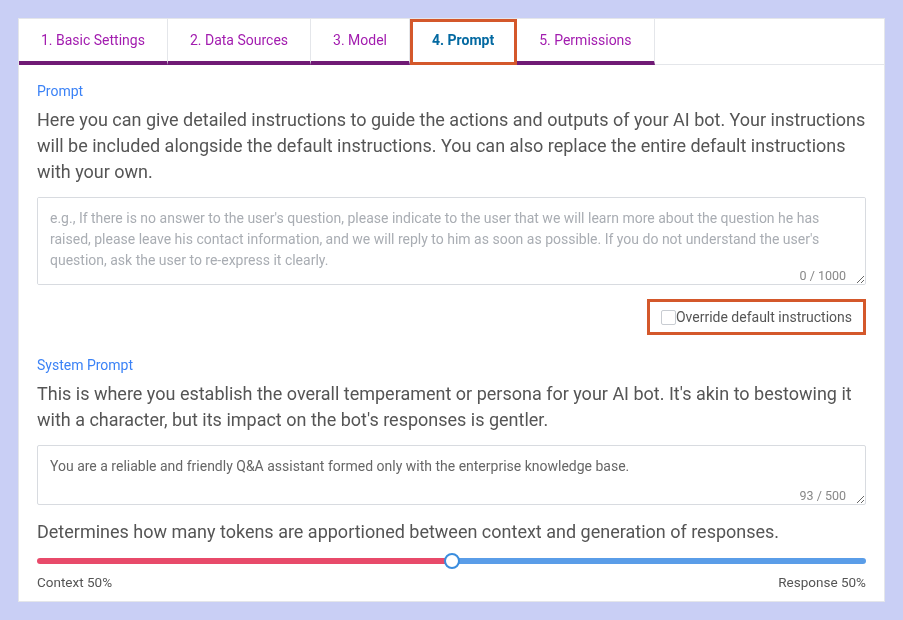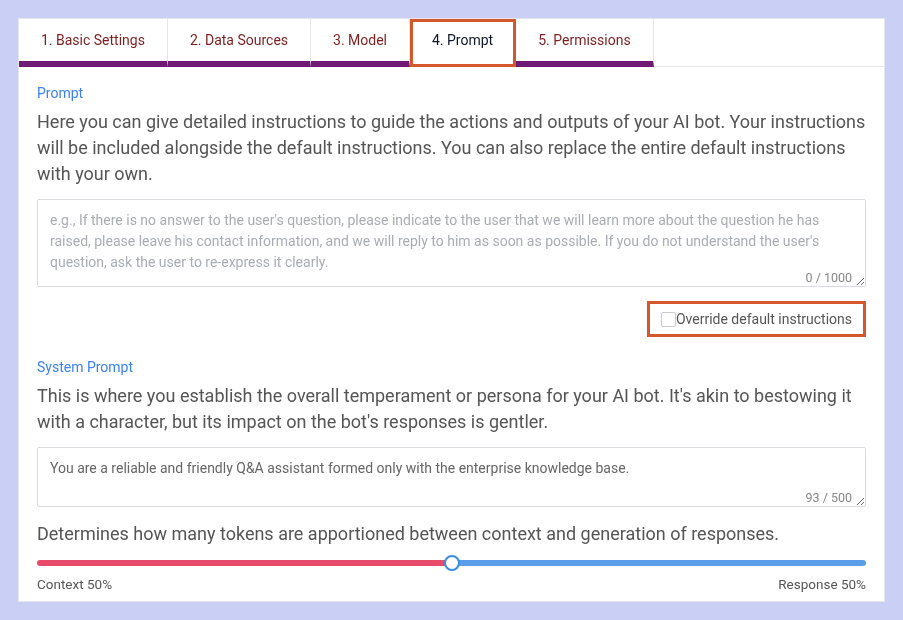--- a/index.html
+++ b/index.html
@@ -19,31 +19,32 @@
     position: relative;
   }
   
   .tabs {
     display: flex;
     border-bottom: 1px solid #e4e6ea;
   }
   .tab {
     padding: 13px 22px;
     font-size: 14px;
-    color: #7f1d1d;
+    color: #a21caf;
     border-right: 1px solid #e4e6ea;
-    border-bottom: 6px solid #701a75;
+    border-bottom: 4px solid #701a75;
     cursor: pointer;
     background: #fff;
     margin-bottom: -1px;
     position: relative;
   }
   .tab.active {
-    color: #0f172a;
+    color: #0369a1;
     border-bottom: 1px solid #fff;
+    font-weight: bold;
   }
   .tab.highlighted {
     outline: 3px solid #d4582b;
     outline-offset: -3px;
     z-index: 2;
   }
   
   .content {
     padding: 18px 18px 10px 18px;
   }
@@ -69,21 +70,21 @@
     resize: both;
     overflow: auto;
     position: relative;
     line-height: 1.5;
   }
   .textarea::placeholder { color: #a9adb3; }
   .ta-wrap { position: relative; margin-bottom: 10px; }
   .char-count {
     position: absolute;
     bottom: 6px;
-    right: 14px;
+    right: 20px;
     font-size: 12.5px;
     color: #888;
     pointer-events: none;
     background: transparent;
   }
   .override-row {
     display: flex;
     justify-content: flex-end;
     margin-bottom: 22px;
   }

